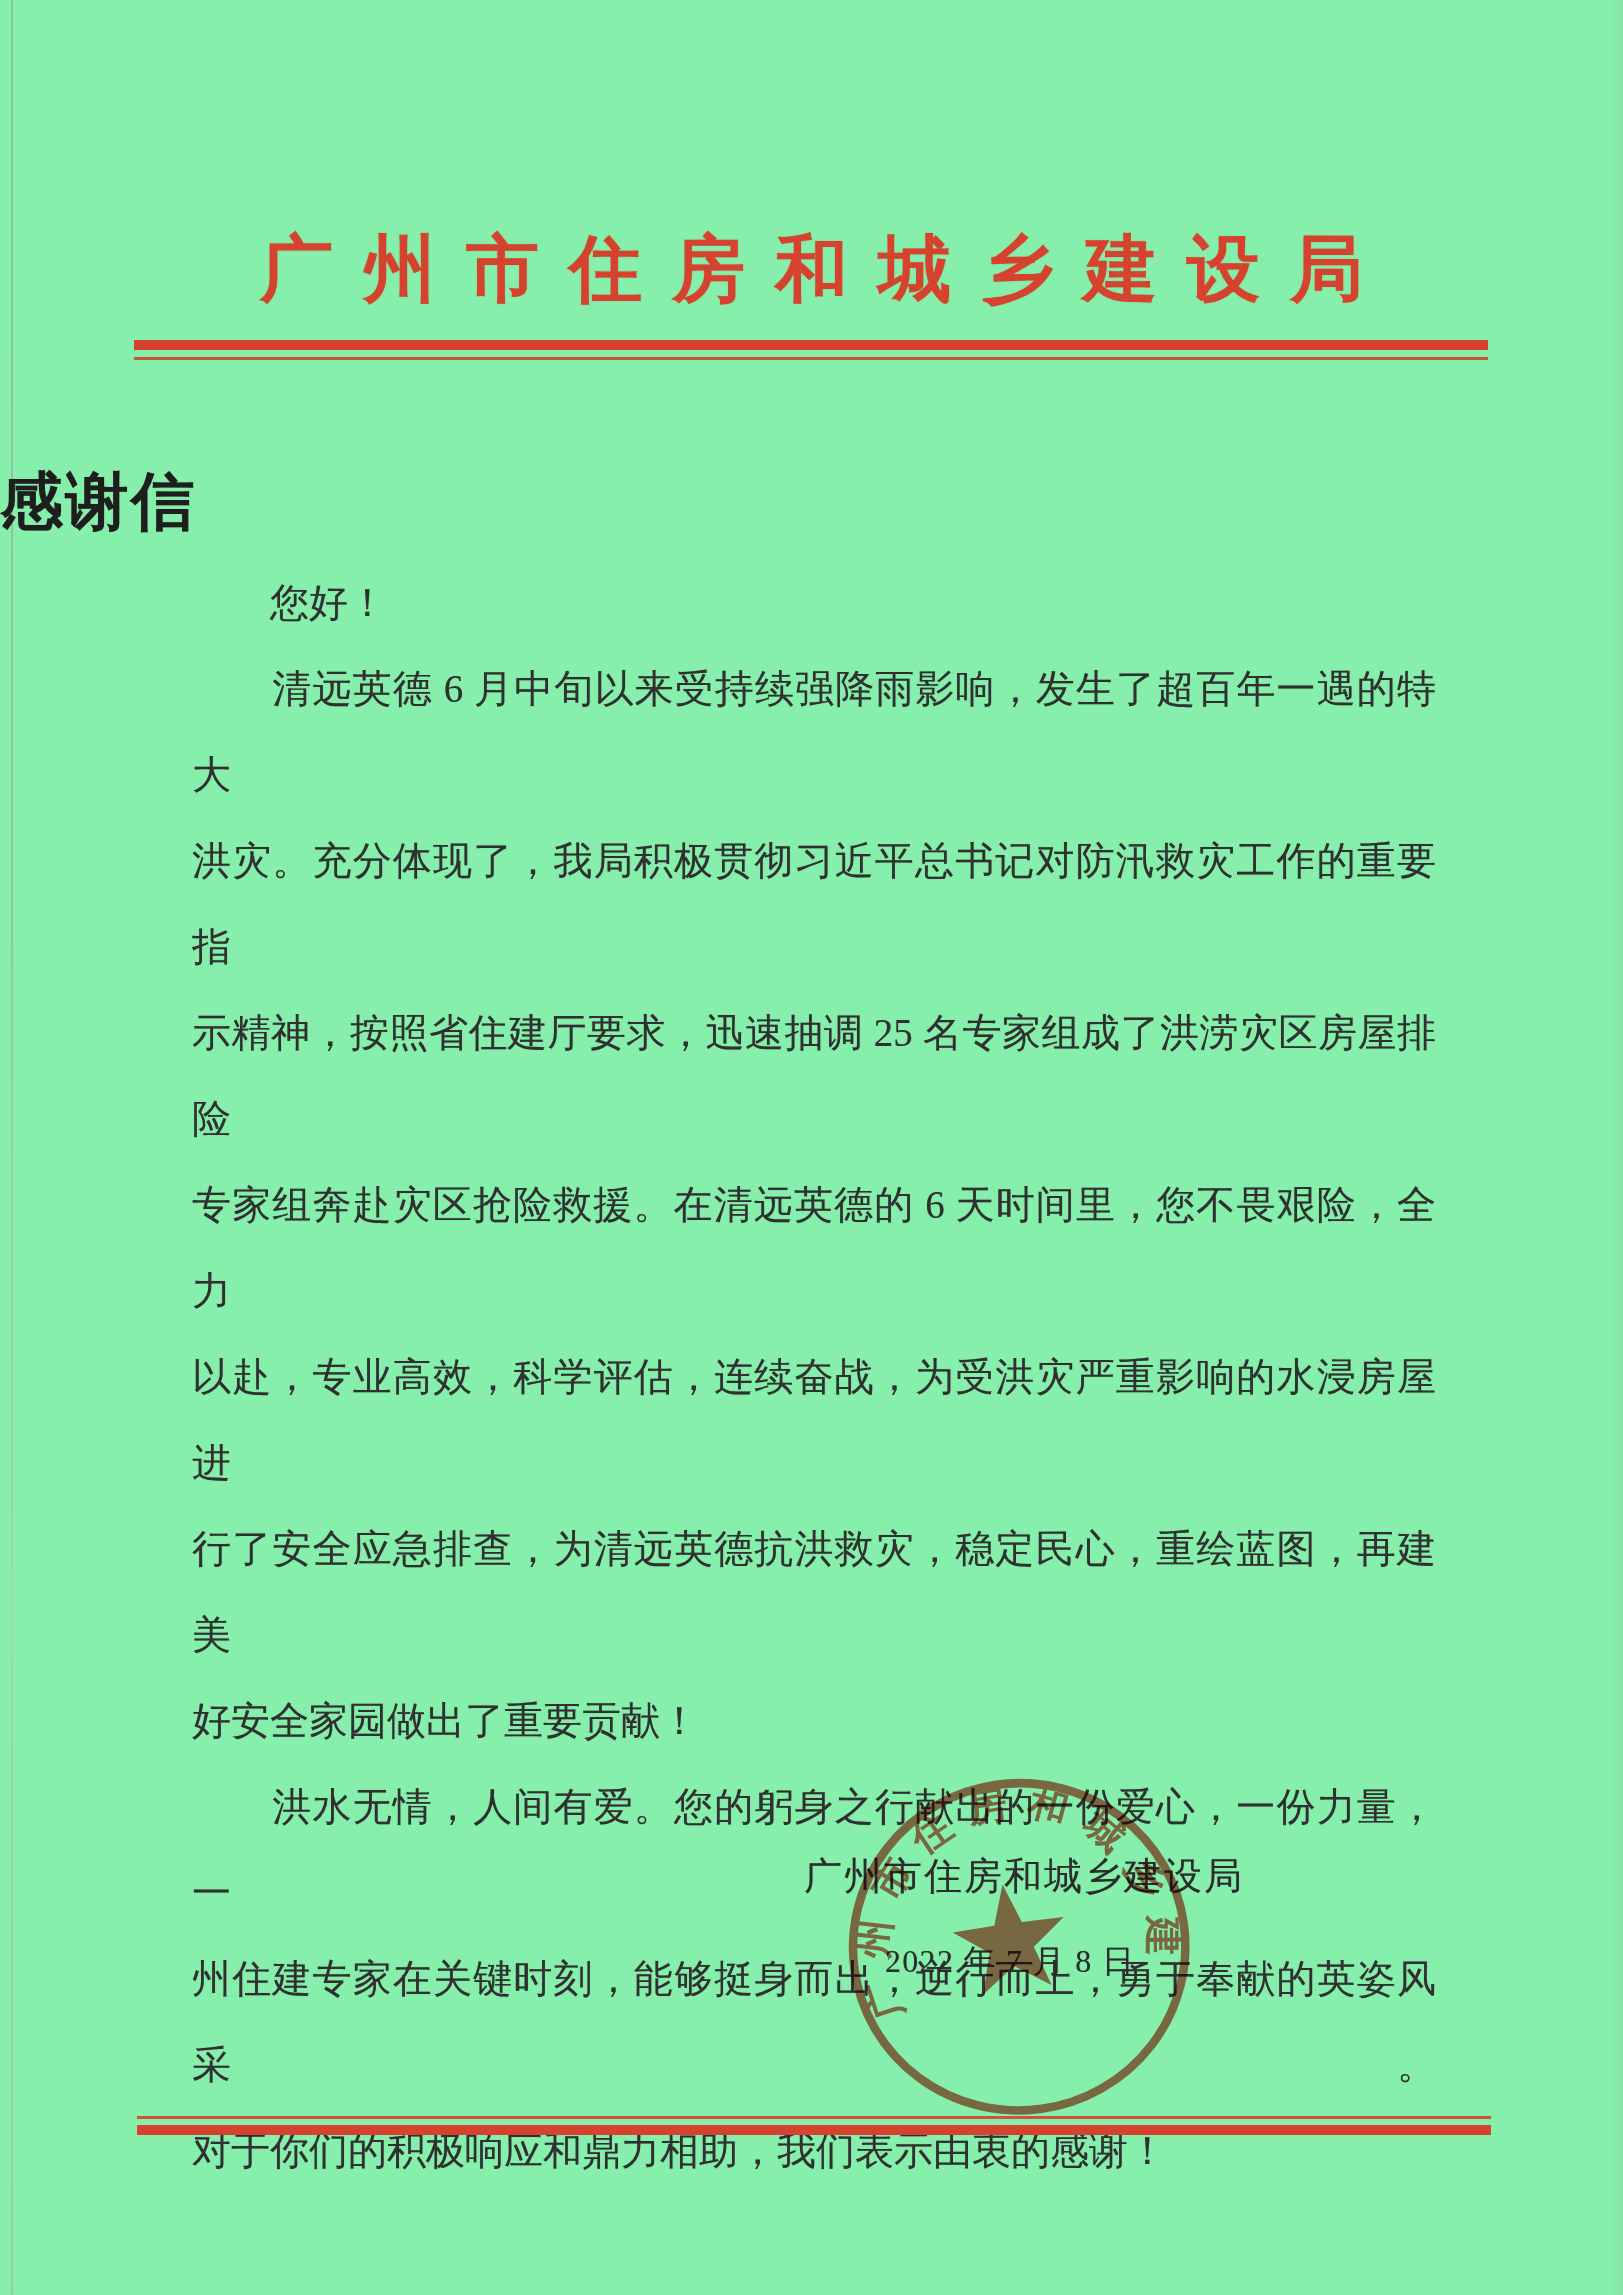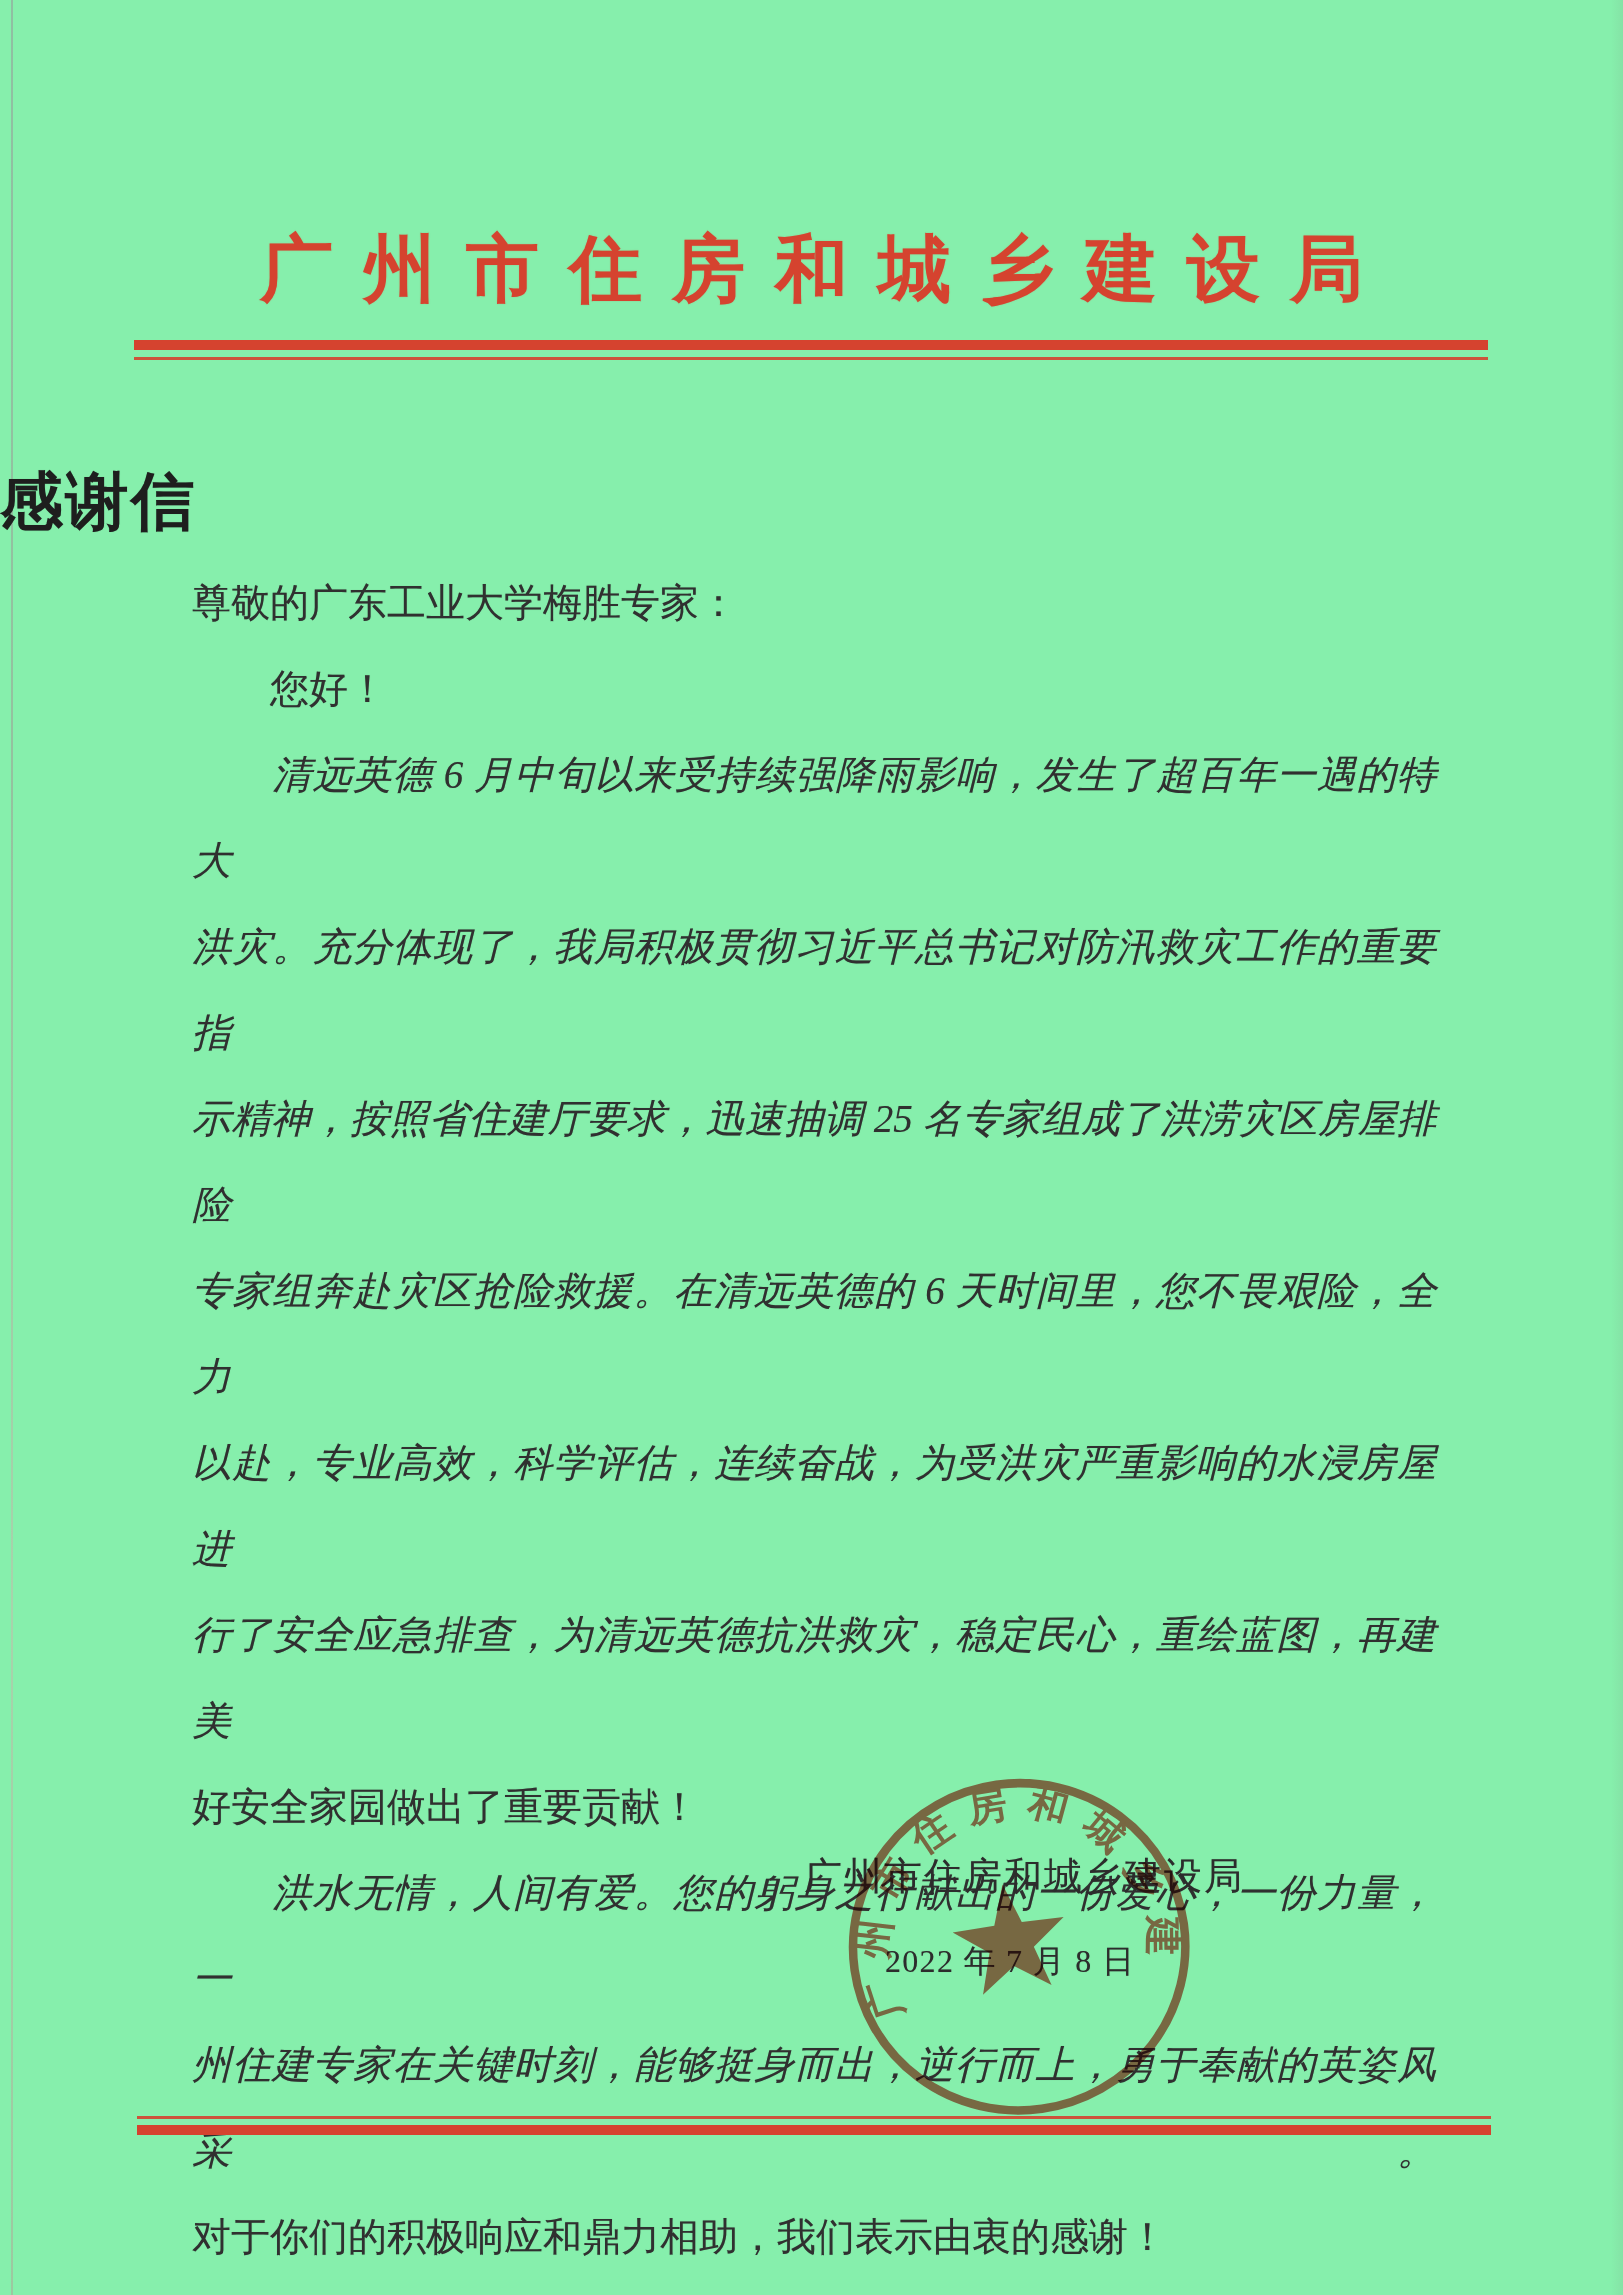--- a/index.html
+++ b/index.html
@@ -68,21 +68,21 @@
   .letter-body {
     position: absolute;
     left: 192px; top: 560px;
     width: 1244px;
     font-size: 39px;
     line-height: 86px;
     color: #303030;
     text-shadow: 0 0 0.7px rgba(40,40,40,0.35);
   }
   .line { min-height: 86px; }
-  .line.full { text-align: justify; text-align-last: justify; font-style: italic; }
+  .line.full { text-align: justify; text-align-last: justify; }
   .signature {
     position: absolute;
     left: 804px; top: 1851px;
     font-size: 38px;
     letter-spacing: 2px;
     color: #2c2c2c;
     text-shadow: 0 0 0.7px rgba(40,40,40,0.35);
     white-space: nowrap;
   }
   .date {
@@ -113,21 +113,20 @@
   <div class="scan-shade-right"></div>
 
   <div class="agency">广州市住房和城乡建设局</div>
 
   <div class="rule head-thick"></div>
   <div class="rule head-thin"></div>
 
   <h1 class="letter-title">感谢信</h1>
 
   <div class="letter-body">
-    <div class="line">尊敬的广东工业大学梅胜专家：</div>
     <div class="line">　　您好！</div>
 
     <div class="line full">　　清远英德 6 月中旬以来受持续强降雨影响，发生了超百年一遇的特大</div>
     <div class="line full">洪灾。充分体现了，我局积极贯彻习近平总书记对防汛救灾工作的重要指</div>
     <div class="line full">示精神，按照省住建厅要求，迅速抽调 25 名专家组成了洪涝灾区房屋排险</div>
     <div class="line full">专家组奔赴灾区抢险救援。在清远英德的 6 天时间里，您不畏艰险，全力</div>
     <div class="line full">以赴，专业高效，科学评估，连续奋战，为受洪灾严重影响的水浸房屋进</div>
     <div class="line full">行了安全应急排查，为清远英德抗洪救灾，稳定民心，重绘蓝图，再建美</div>
     <div class="line">好安全家园做出了重要贡献！</div>
 

